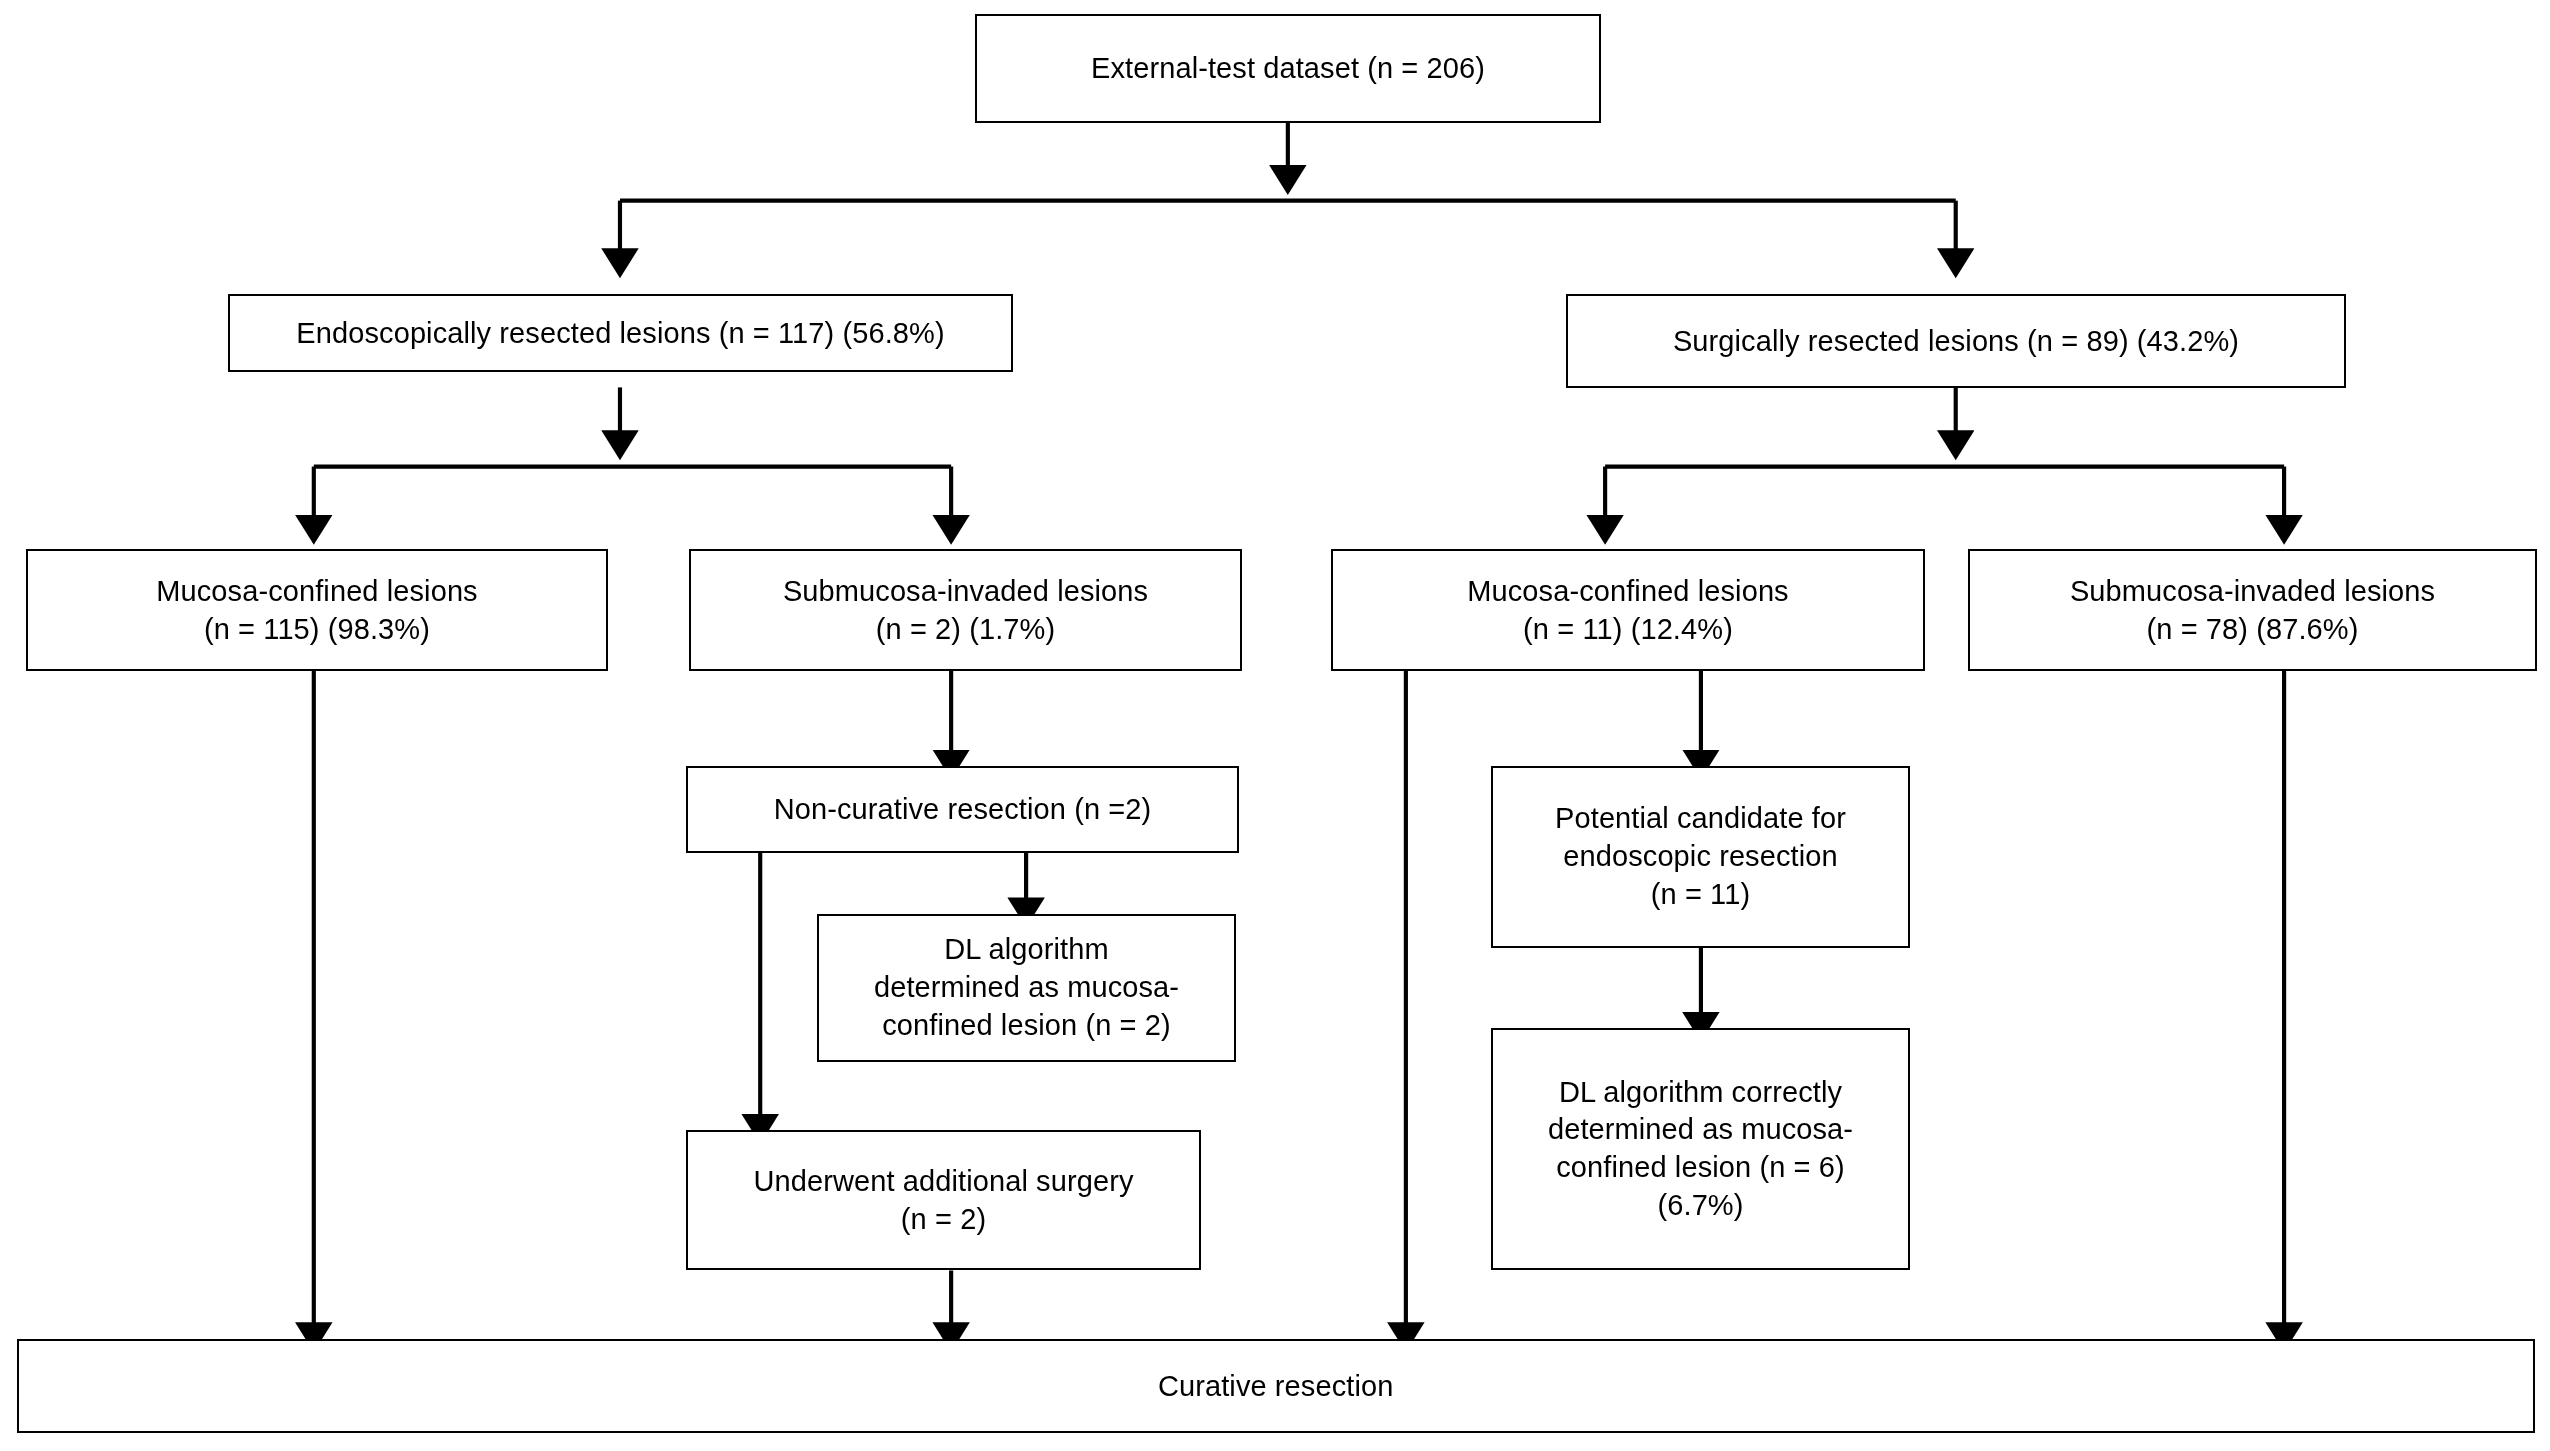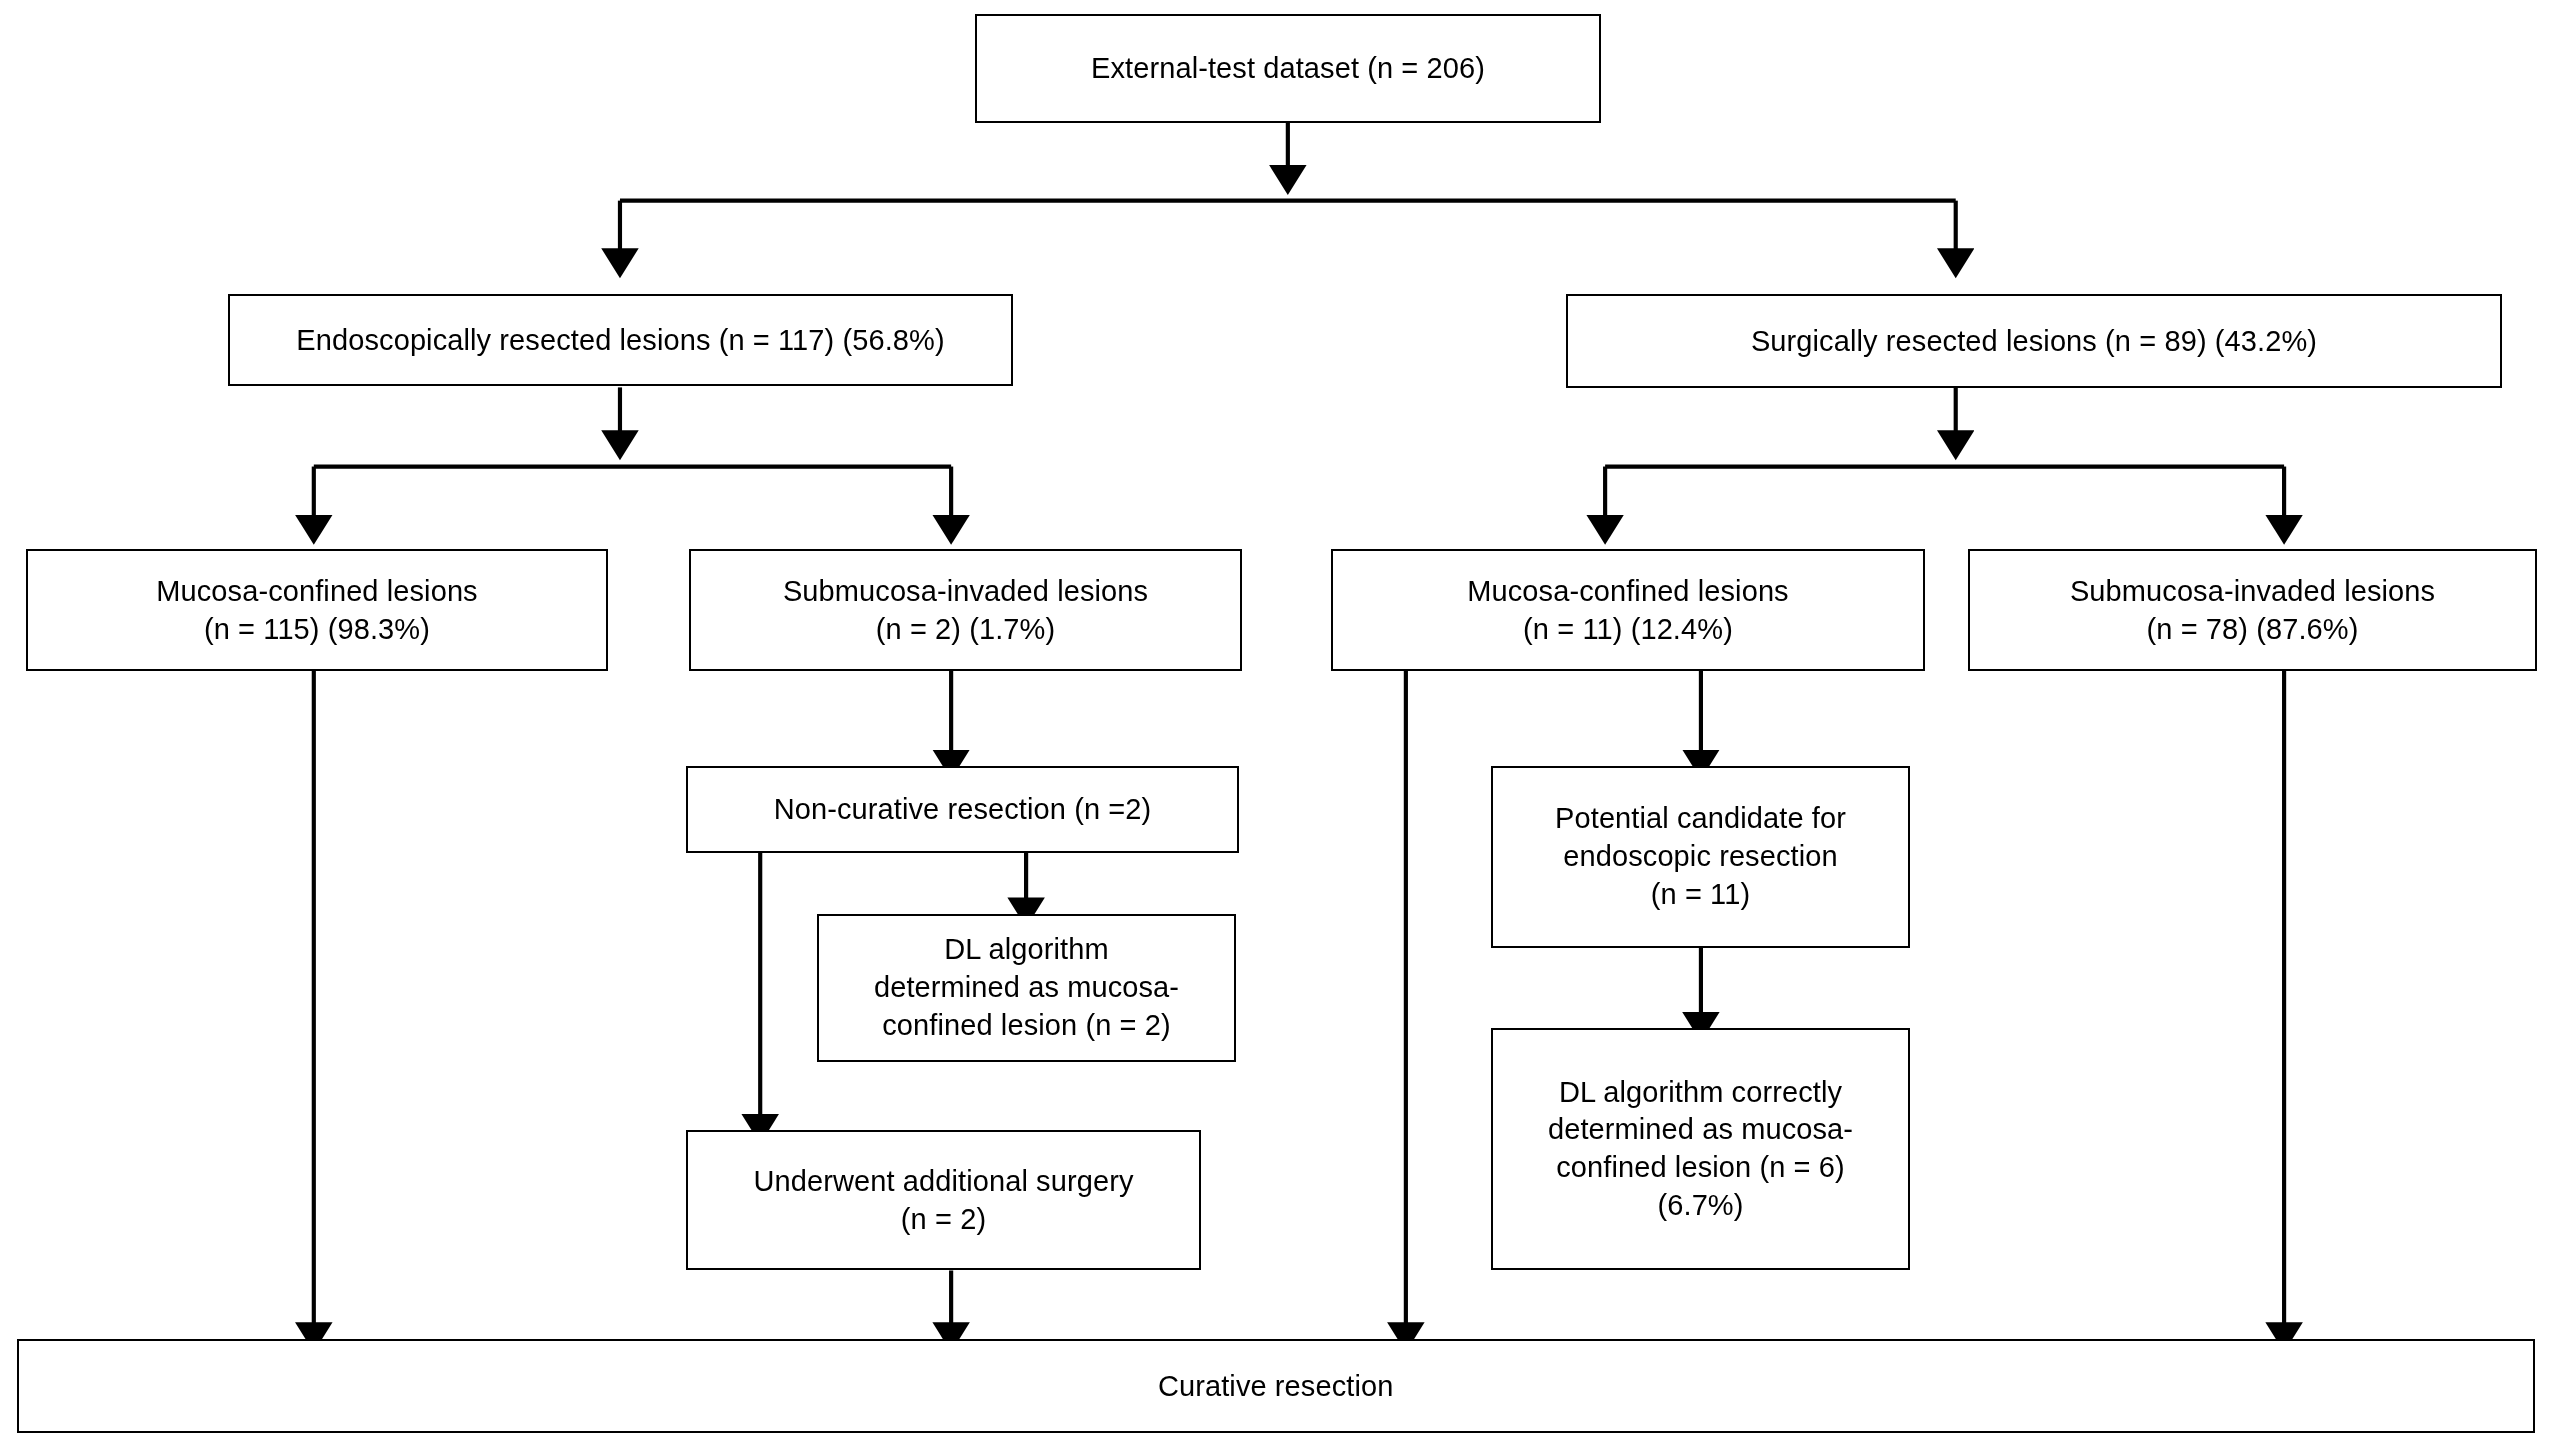--- a/index.html
+++ b/index.html
@@ -93,25 +93,25 @@
       <line x1="2450" y1="1365" x2="2450" y2="1478" marker-end="url(#arrowhead)"></line>
 
       <line x1="3290" y1="966" x2="3290" y2="1925" marker-end="url(#arrowhead)"></line>
     </g>
   </svg>
 
   <div class="node-box" style="left:975px; top:14px; width:626px; height:109px;">
     <span class="node-text">External-test dataset (n = 206)</span>
   </div>
 
-  <div class="node-box" style="left:228px; top:294px; width:785px; height:92px;">
+  <div class="node-box" style="left:228px; top:294px; width:785px; height:78px;">
     <span class="node-text">Endoscopically resected lesions (n = 117) (56.8%)</span>
   </div>
 
-  <div class="node-box" style="left:1566px; top:294px; width:936px; height:94px;">
+  <div class="node-box" style="left:1566px; top:294px; width:780px; height:94px;">
     <span class="node-text">Surgically resected lesions (n = 89) (43.2%)</span>
   </div>
 
   <div class="node-box" style="left:26px; top:549px; width:582px; height:122px;">
     <span class="node-text">Mucosa-confined lesions
 (n = 115) (98.3%)</span>
   </div>
 
   <div class="node-box" style="left:689px; top:549px; width:553px; height:122px;">
     <span class="node-text">Submucosa-invaded lesions

